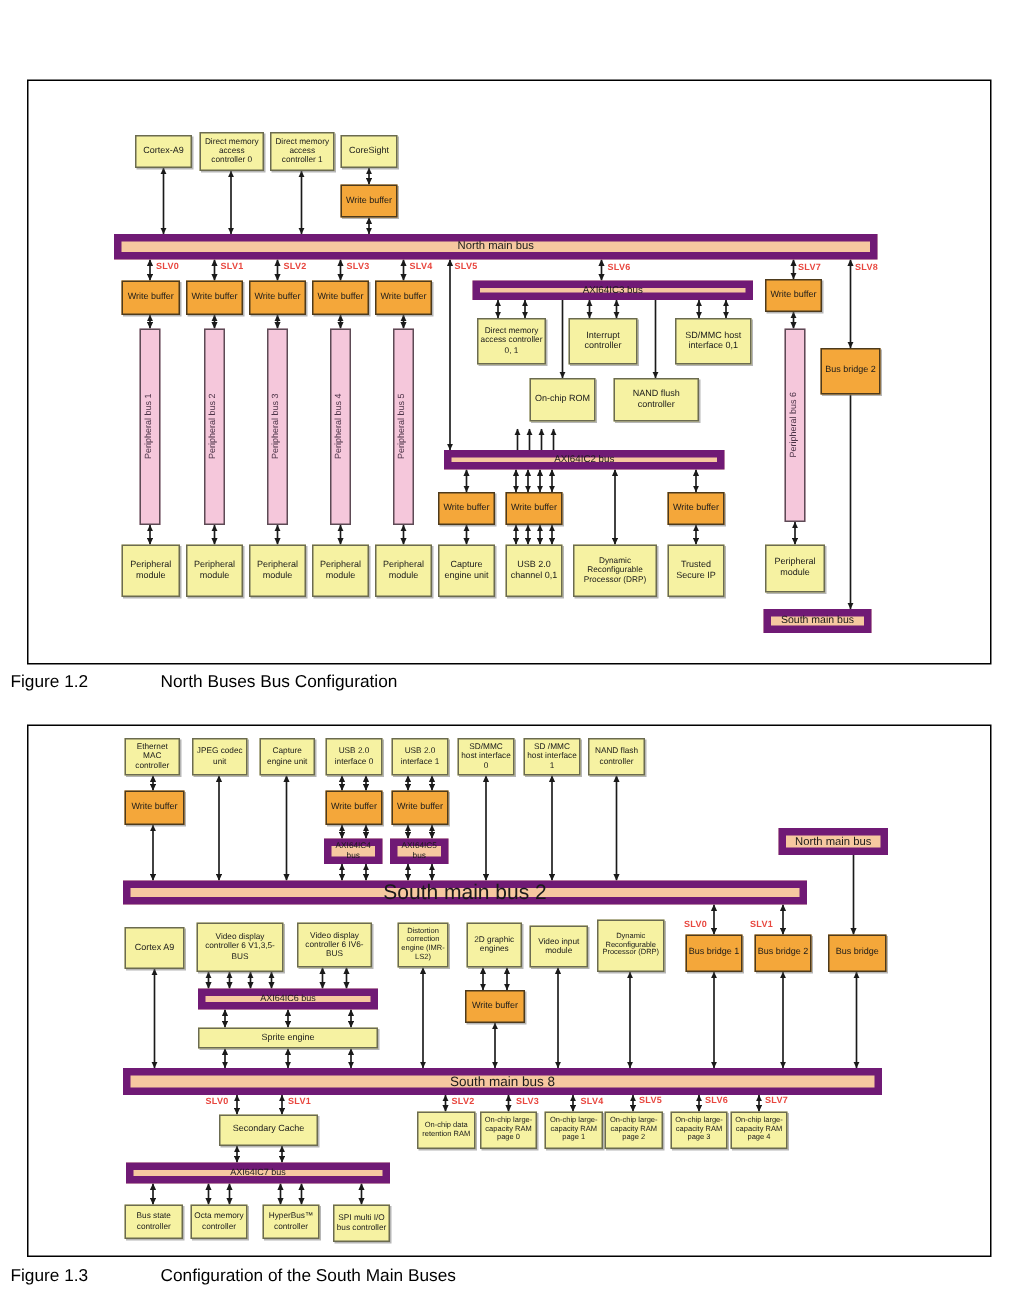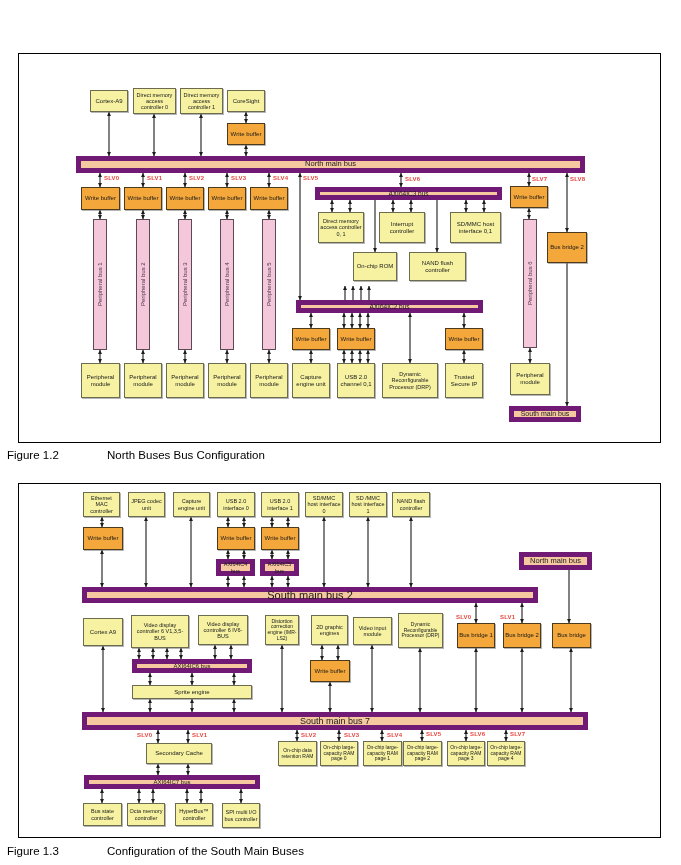--- a/index.html
+++ b/index.html
@@ -220,35 +220,35 @@
       <div class="bx b-yellow" style="left: 261px; top: 492px; width: 38px; height: 25px; font-size: 5.5px;">USB 2.0 interface 1</div>
       <div class="bx b-yellow" style="left: 305px; top: 492px; width: 38px; height: 25px; font-size: 5.5px;">SD/MMC host interface 0</div>
       <div class="bx b-yellow" style="left: 349px; top: 492px; width: 38px; height: 25px; font-size: 5.5px;">SD /MMC host interface 1</div>
       <div class="bx b-yellow" style="left: 392px; top: 492px; width: 38px; height: 25px; font-size: 5.5px;">NAND flash controller</div>
       <div class="bx b-orange" style="left: 83px; top: 527px; width: 40px; height: 23px;">Write buffer</div>
       <div class="bx b-orange" style="left: 217px; top: 527px; width: 38px; height: 23px;">Write buffer</div>
       <div class="bx b-orange" style="left: 261px; top: 527px; width: 38px; height: 23px;">Write buffer</div>
       <div class="bx b-bus" style="left: 216px; top: 559px; width: 39px; height: 17px; font-size: 5.5px;">AXI64IC4 bus</div>
       <div class="bx b-bus" style="left: 260px; top: 559px; width: 39px; height: 17px; font-size: 5.5px;">AXI64IC5 bus</div>
       <div class="bx b-bus" style="left: 519px; top: 552px; width: 73px; height: 18px; font-size: 7.5px;">North main bus</div>
-      <div class="bx b-bus" style="left: 82px; top: 587px; width: 456px; height: 16px; font-size: 11px;">South main bus 2</div>
+      <div class="bx b-bus" style="left: 82px; top: 587px; width: 456px; height: 16px; font-size: 14px;">South main bus 2</div>
       <div class="bx b-yellow" style="left: 83px; top: 618px; width: 40px; height: 28px;">Cortex A9</div>
       <div class="bx b-yellow" style="left: 131px; top: 615px; width: 58px; height: 33px; font-size: 5.5px;">Video display controller 6 V1,3,5-BUS</div>
       <div class="bx b-yellow" style="left: 198px; top: 615px; width: 50px; height: 30px; font-size: 5.5px;">Video display controller 6 IV6-BUS</div>
       <div class="bx b-yellow" style="left: 265px; top: 615px; width: 34px; height: 30px; font-size: 5px;">Distortion correction engine (IMR-LS2)</div>
       <div class="bx b-yellow" style="left: 311px; top: 615px; width: 37px; height: 30px; font-size: 5.5px;">2D graphic engines</div>
       <div class="bx b-yellow" style="left: 353px; top: 617px; width: 39px; height: 28px; font-size: 5.5px;">Video input module</div>
       <div class="bx b-yellow" style="left: 398px; top: 613px; width: 45px; height: 35px; font-size: 5px;">Dynamic Reconfigurable Processor (DRP)</div>
       <div class="bx b-orange" style="left: 457px; top: 623px; width: 38px; height: 25px;">Bus bridge 1</div>
       <div class="bx b-orange" style="left: 503px; top: 623px; width: 38px; height: 25px;">Bus bridge 2</div>
       <div class="bx b-orange" style="left: 552px; top: 623px; width: 39px; height: 25px;">Bus bridge</div>
       <div class="bx b-bus" style="left: 132px; top: 659px; width: 120px; height: 14px; font-size: 6px;">AXI64IC6 bus</div>
       <div class="bx b-yellow" style="left: 132px; top: 685px; width: 120px; height: 14px; font-size: 6px;">Sprite engine</div>
       <div class="bx b-orange" style="left: 310px; top: 660px; width: 40px; height: 22px;">Write buffer</div>
-      <div class="bx b-bus" style="left: 82px; top: 712px; width: 506px; height: 18px; font-size: 9px;">South main bus 7</div>
+      <div class="bx b-bus" style="left: 82px; top: 712px; width: 506px; height: 18px; font-size: 9px;">South main bus 8</div>
       <div class="bx b-yellow" style="left: 146px; top: 743px; width: 66px; height: 21px; font-size: 6px;">Secondary Cache</div>
       <div class="bx b-bus" style="left: 84px; top: 775px; width: 176px; height: 14px; font-size: 6px;">AXI64IC7 bus</div>
       <div class="bx b-yellow" style="left: 278px; top: 741px; width: 39px; height: 25px; font-size: 5px;">On-chip data retention RAM</div>
       <div class="bx b-yellow" style="left: 320px; top: 741px; width: 38px; height: 25px; font-size: 5px;">On-chip large-capacity RAM page 0</div>
       <div class="bx b-yellow" style="left: 363px; top: 741px; width: 39px; height: 25px; font-size: 5px;">On-chip large-capacity RAM page 1</div>
       <div class="bx b-yellow" style="left: 403px; top: 741px; width: 39px; height: 25px; font-size: 5px;">On-chip large-capacity RAM page 2</div>
       <div class="bx b-yellow" style="left: 447px; top: 741px; width: 38px; height: 25px; font-size: 5px;">On-chip large-capacity RAM page 3</div>
       <div class="bx b-yellow" style="left: 487px; top: 741px; width: 38px; height: 25px; font-size: 5px;">On-chip large-capacity RAM page 4</div>
       <div class="bx b-yellow" style="left: 83px; top: 803px; width: 39px; height: 23px; font-size: 5.5px;">Bus state controller</div>
       <div class="bx b-yellow" style="left: 127px; top: 803px; width: 38px; height: 23px; font-size: 5.5px;">Octa memory controller</div>

